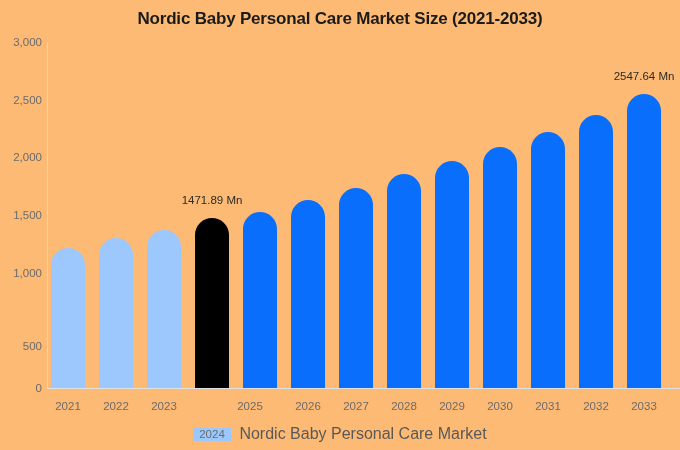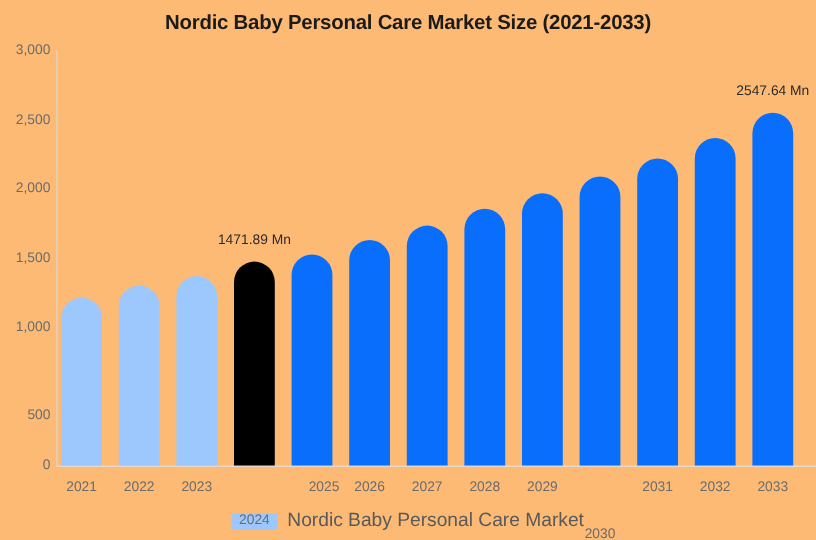--- a/index.html
+++ b/index.html
@@ -171,41 +171,41 @@
     </div>
     <div class="x-tick" style="left: 147px; width: 34px;">2023</div>
     <div class="bar-slot" style="left: 195px; width: 34px; top: 42px; height: 346px;">
       <div class="bar dark" style="height: 169.758px;"></div>
     </div>
     <div class="x-tick" style="left: 195px; width: 34px; margin-top: 28px;">2024</div>
     <div class="bar-label" style="top: 194.242px; left: 212px; transform: translateX(-50%);">1471.89 Mn</div>
     <div class="bar-slot" style="left: 243px; width: 34px; top: 42px; height: 346px;">
       <div class="bar hl" style="height: 175.999px;"></div>
     </div>
-    <div class="x-tick" style="left: 253px; width: 34px;">2025</div>
+    <div class="x-tick" style="left: 233px; width: 34px;">2025</div>
     <div class="bar-slot" style="left: 291px; width: 34px; top: 42px; height: 346px;">
       <div class="bar hl" style="height: 187.993px;"></div>
     </div>
     <div class="x-tick" style="left: 291px; width: 34px;">2026</div>
     <div class="bar-slot" style="left: 339px; width: 34px; top: 42px; height: 346px;">
       <div class="bar hl" style="height: 200.449px;"></div>
     </div>
     <div class="x-tick" style="left: 339px; width: 34px;">2027</div>
     <div class="bar-slot" style="left: 387px; width: 34px; top: 42px; height: 346px;">
       <div class="bar hl" style="height: 213.597px;"></div>
     </div>
     <div class="x-tick" style="left: 387px; width: 34px;">2028</div>
     <div class="bar-slot" style="left: 435px; width: 34px; top: 42px; height: 346px;">
       <div class="bar hl" style="height: 227.437px;"></div>
     </div>
     <div class="x-tick" style="left: 435px; width: 34px;">2029</div>
     <div class="bar-slot" style="left: 483px; width: 34px; top: 42px; height: 346px;">
       <div class="bar hl" style="height: 241.162px;"></div>
     </div>
-    <div class="x-tick" style="left: 483px; width: 34px; margin-top: 39px;">2030</div>
+    <div class="x-tick" style="left: 483px; width: 34px;">2030</div>
     <div class="bar-slot" style="left: 531px; width: 34px; top: 42px; height: 346px;">
       <div class="bar hl" style="height: 256.386px;"></div>
     </div>
     <div class="x-tick" style="left: 531px; width: 34px;">2031</div>
     <div class="bar-slot" style="left: 579px; width: 34px; top: 42px; height: 346px;">
       <div class="bar hl" style="height: 272.533px;"></div>
     </div>
     <div class="x-tick" style="left: 579px; width: 34px;">2032</div>
     <div class="bar-slot" style="left: 627px; width: 34px; top: 42px; height: 346px;">
       <div class="bar hl" style="height: 293.828px;"></div>

